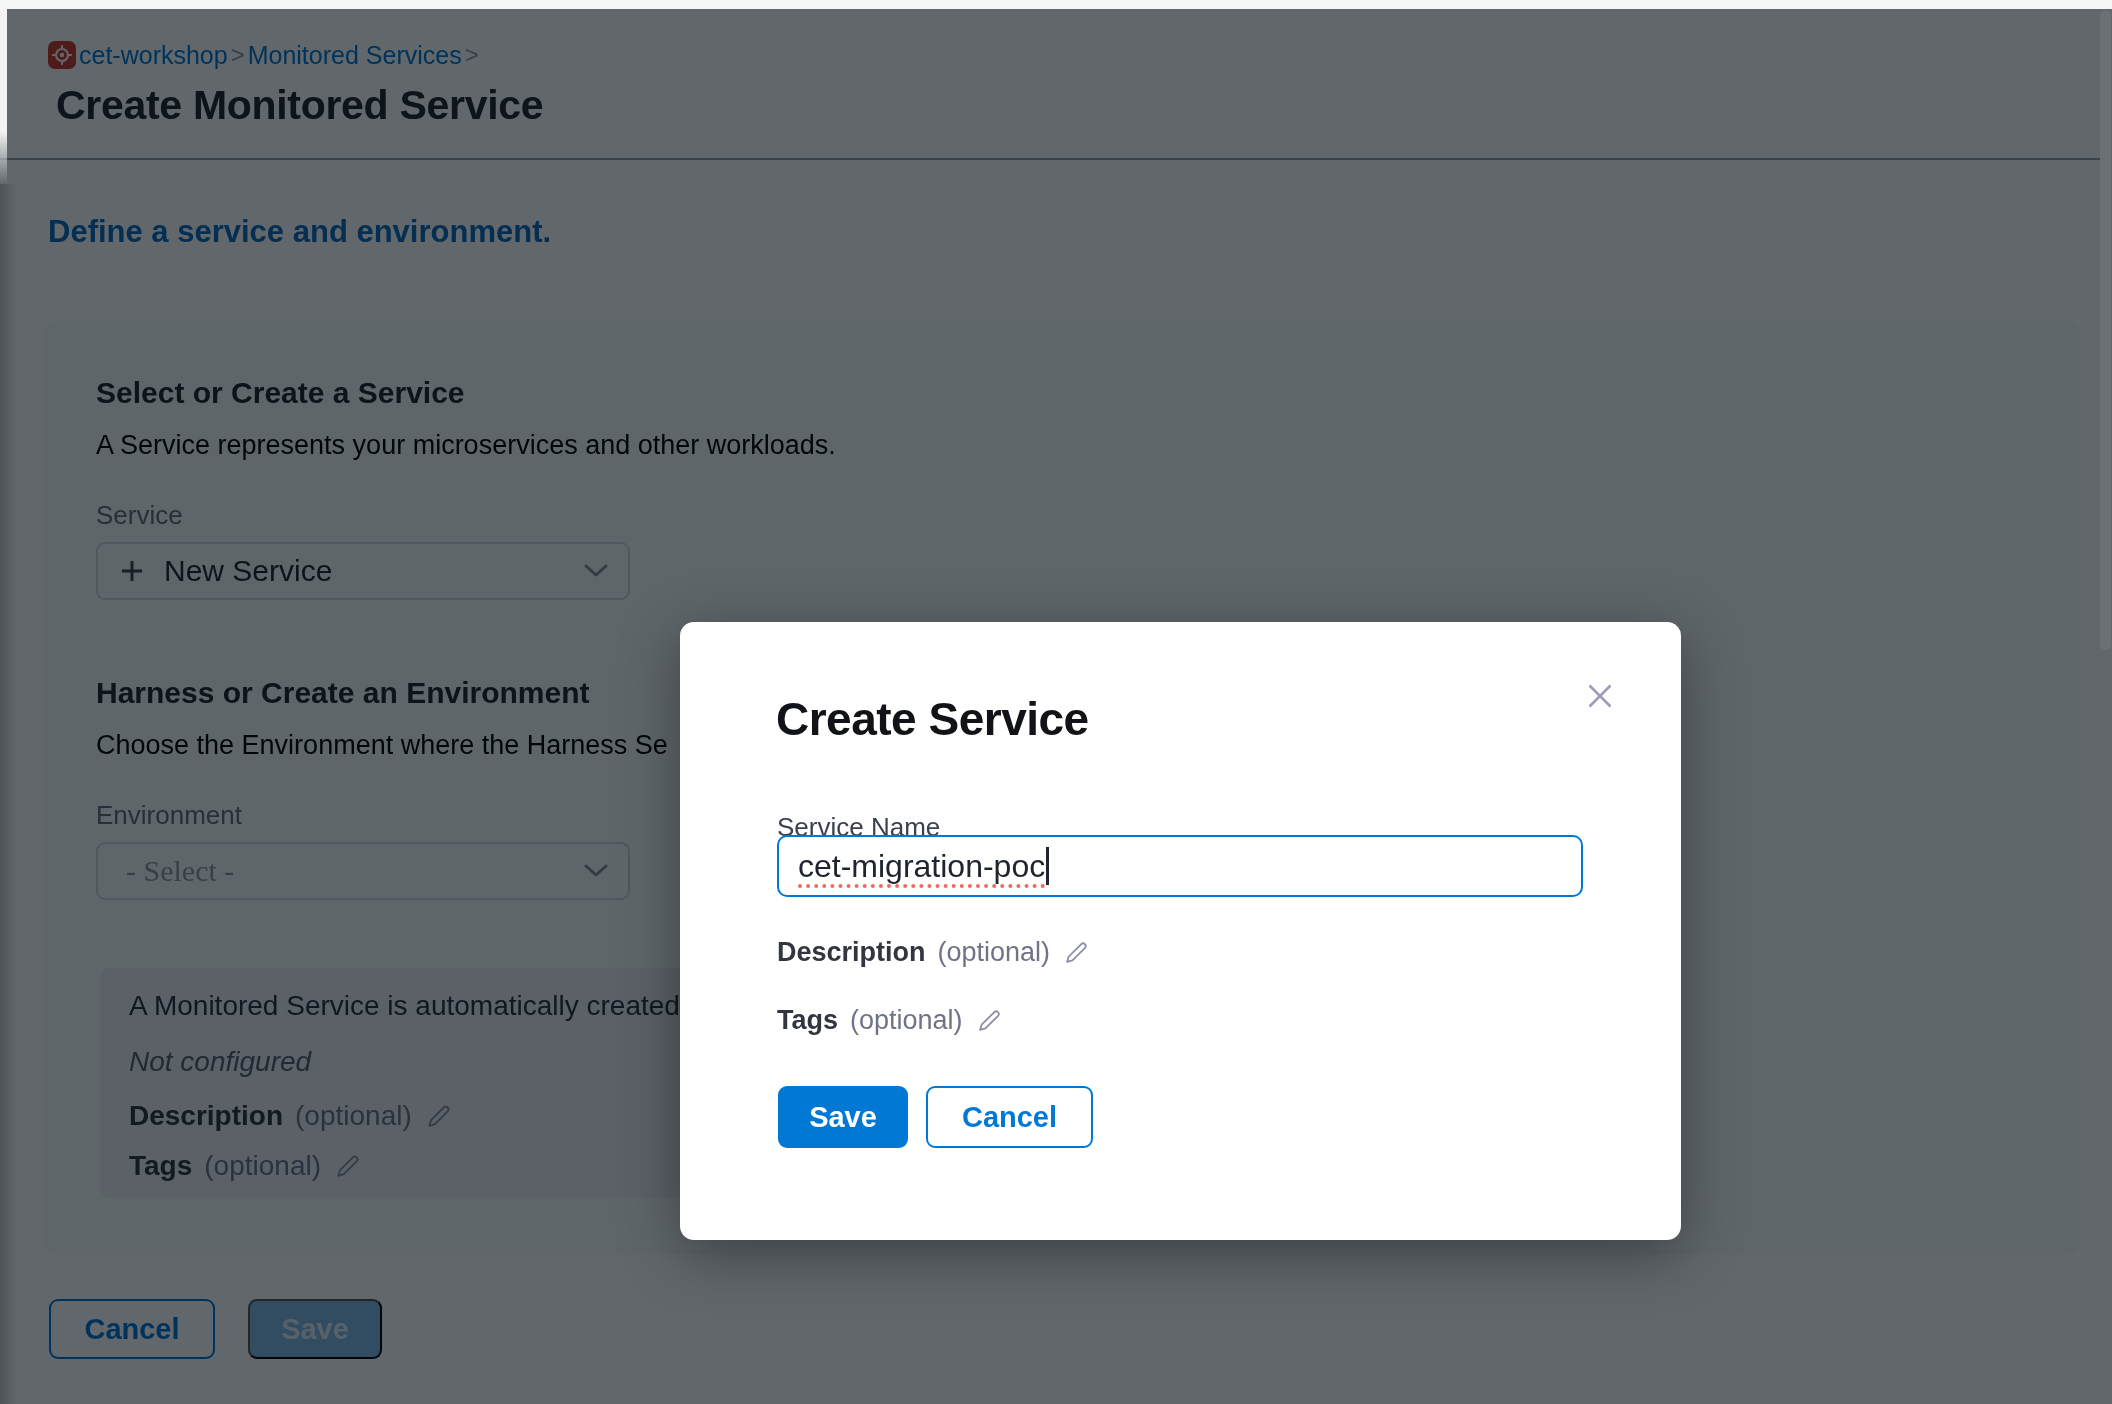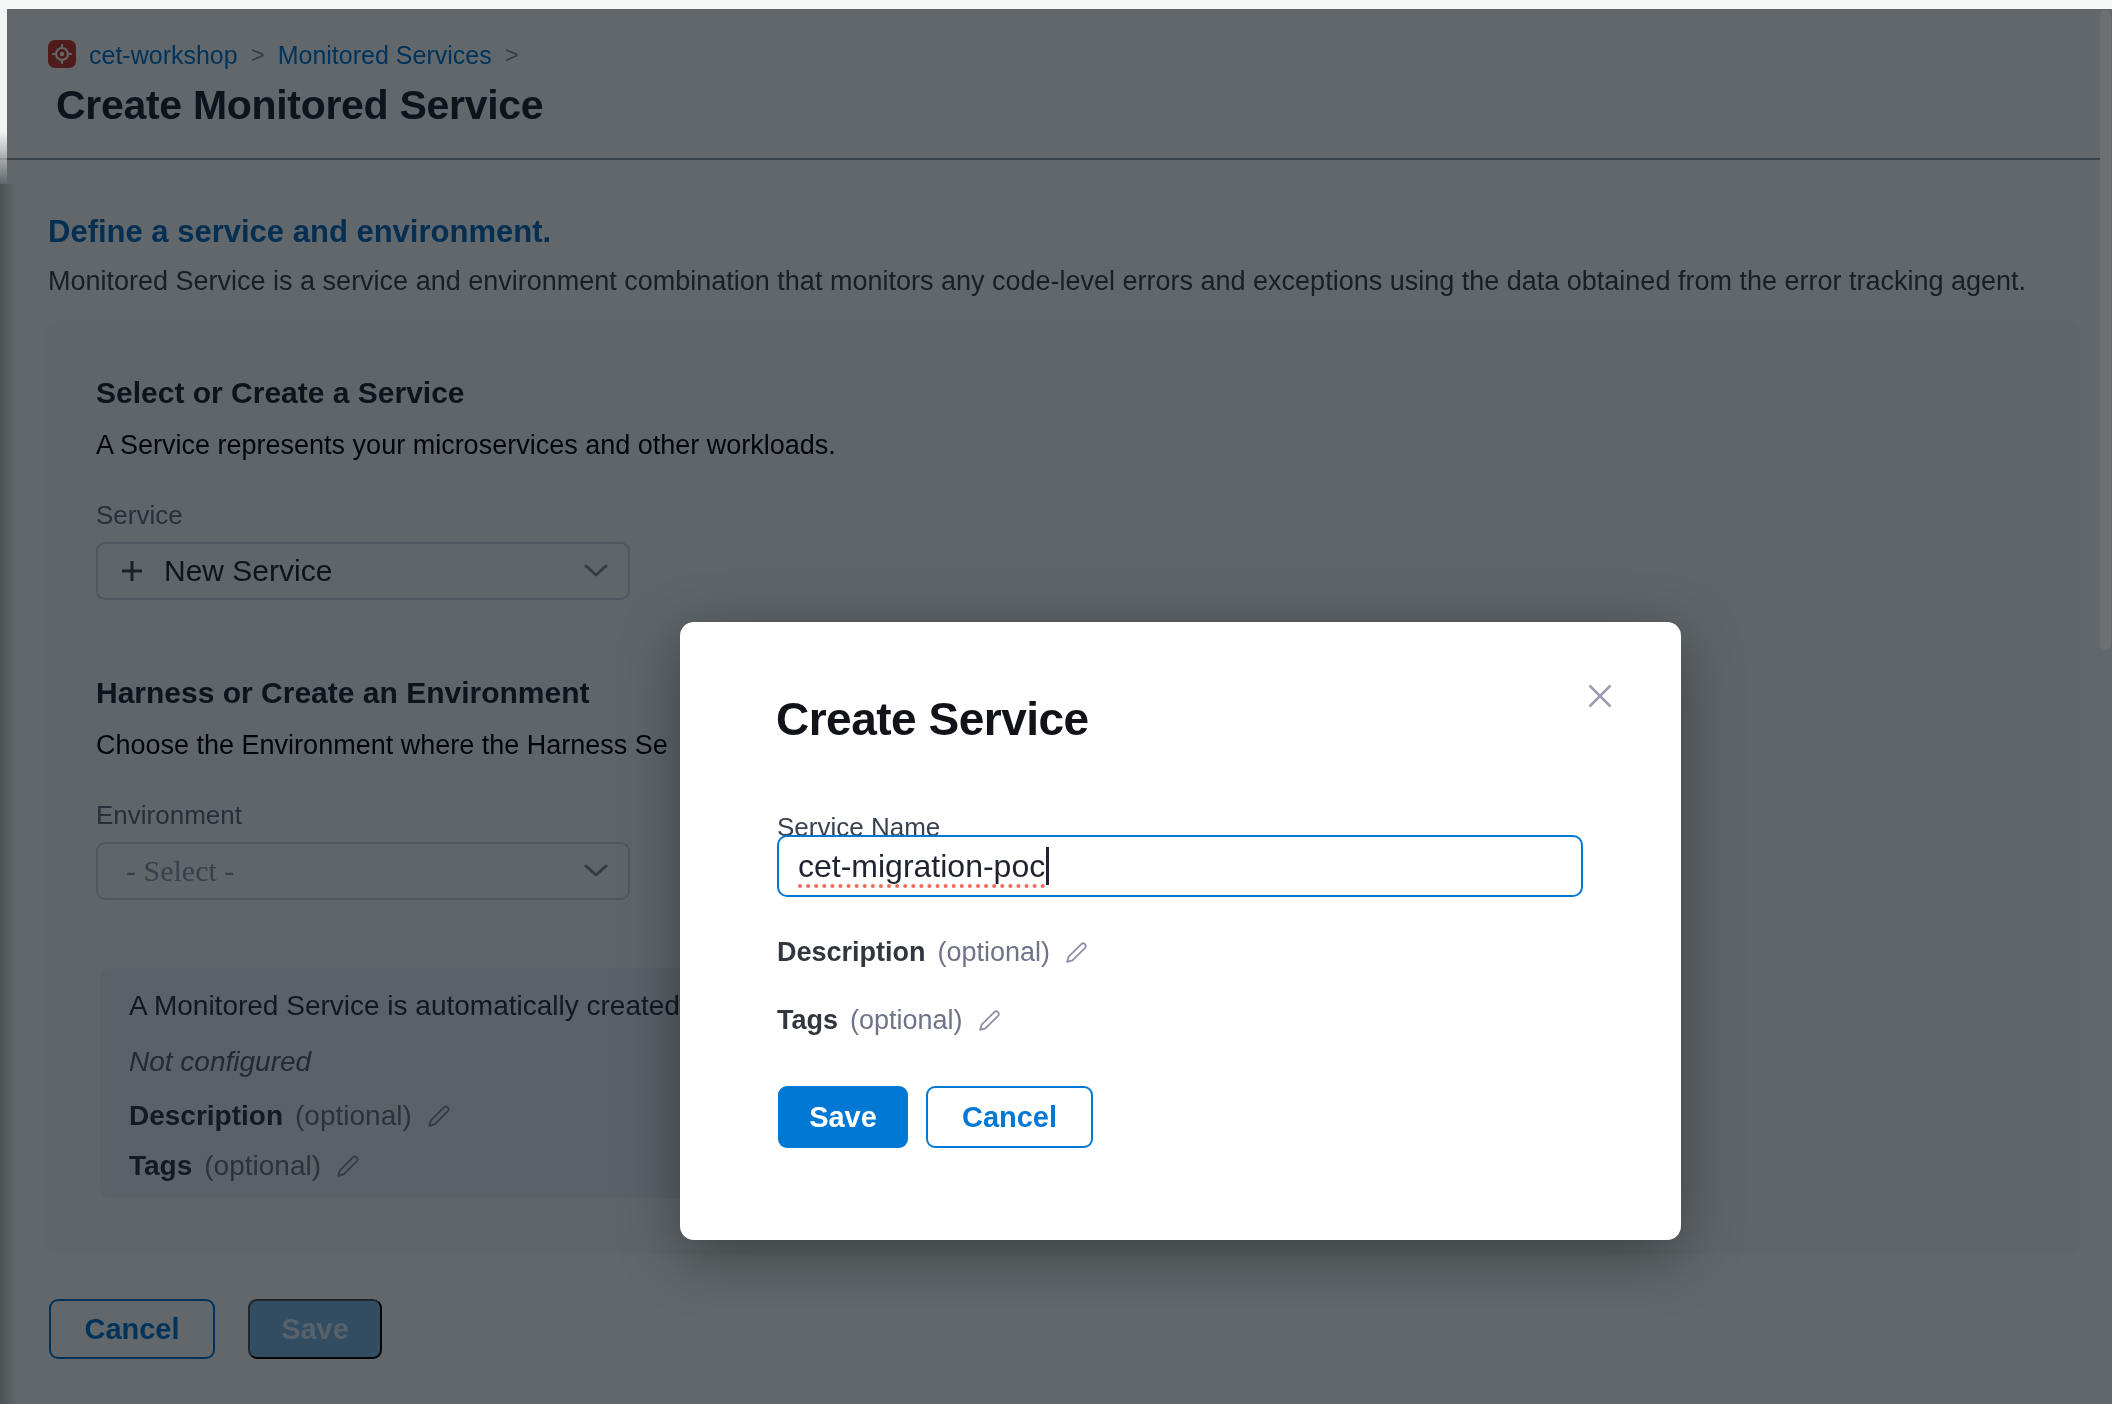--- a/index.html
+++ b/index.html
@@ -1,21 +1,21 @@
 <!DOCTYPE html>
 <html><head>
 <meta charset="utf-8">
 <style>
   html,body{margin:0;padding:0;background:#ffffff;}
   .screen{position:relative;width:2112px;height:1404px;overflow:hidden;
           font-family:"Liberation Sans","DejaVu Sans",sans-serif;background:#ffffff;}
 
   
   .page{position:absolute;inset:0;z-index:1;}
-  .breadcrumb{position:absolute;left:48px;top:40px;display:flex;align-items:flex-start;gap:13px;
+  .breadcrumb{position:absolute;left:48px;top:40px;display:flex;align-items:center;gap:3px;
               font-size:25px;line-height:30px;}
   .crumb-icon{width:28px;height:28px;display:block;}
   .crumb-link{color:#0278d5;text-decoration:none;cursor:pointer;}
   .crumb-sep{color:#8e95a1;font-size:24px;}
   .page-title{position:absolute;left:56px;top:82px;font-size:41px;font-weight:700;color:#22272d;
               letter-spacing:-0.3px;}
   .header-divider{position:absolute;left:0;top:158px;width:2100px;height:2px;background:#9aa0a8;}
 
   .intro-heading{position:absolute;left:48px;top:214px;font-size:31px;font-weight:700;color:#0b6cbe;}
   .intro-text{position:absolute;left:48px;top:266px;font-size:27px;color:#3f444e;white-space:nowrap;}
@@ -100,21 +100,20 @@
       <span class="crumb-link">cet-workshop</span>
       <span class="crumb-sep">&gt;</span>
       <span class="crumb-link">Monitored Services</span>
       <span class="crumb-sep">&gt;</span>
     </div>
 
     <div class="page-title">Create Monitored Service</div>
     <div class="header-divider"></div>
 
     <div class="intro-heading">Define a service and environment.</div>
-    <div class="intro-text">Monitored Service is a service and environment combination that monitors any code-level errors and exceptions using the data obtained from the error tracking agent.</div>
 
     <div class="card">
 
       <div class="card-h2" style="top:54px;">Select or Create a Service</div>
       <div class="card-sub" style="top:108px;">A Service represents your microservices and other workloads.</div>
       <div class="field-label" style="top:178px;">Service</div>
 
       <div class="dropdown" style="top:220px;">
         <svg class="dd-plus" width="28" height="28" viewBox="0 0 28 28">
           <line x1="14" y1="4" x2="14" y2="24" stroke="#3f4450" stroke-width="3"></line>

